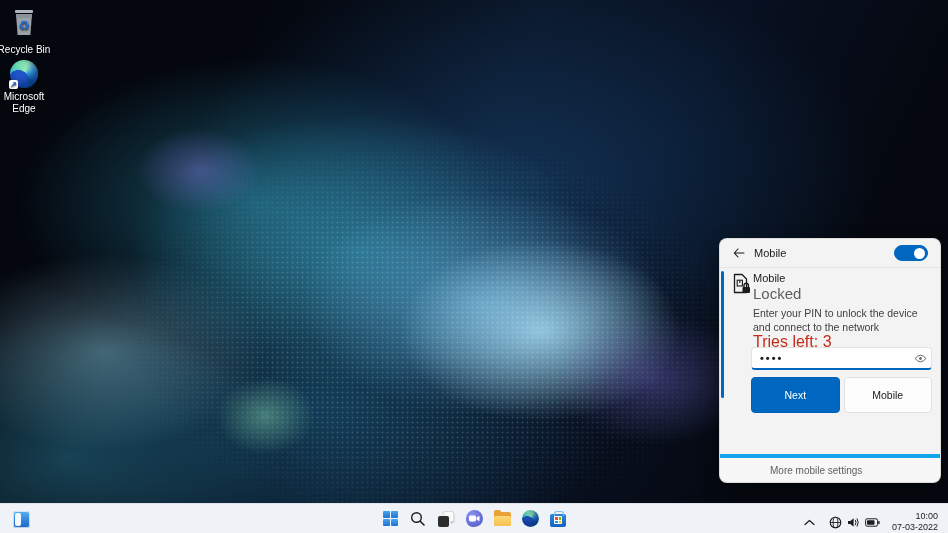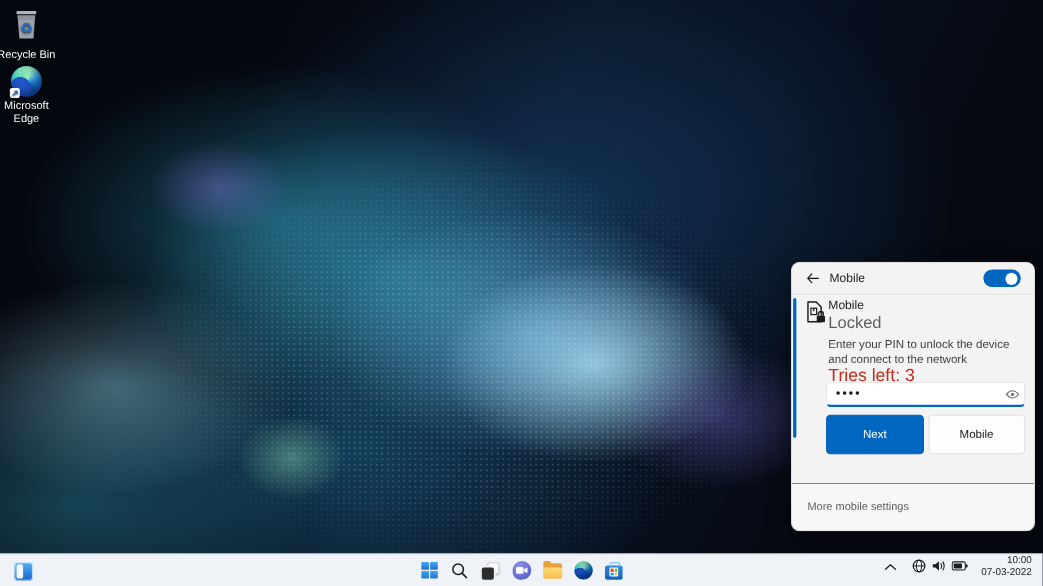--- a/index.html
+++ b/index.html
@@ -65,22 +65,22 @@
     border:1px solid #e3e3e3; border-bottom:2px solid #0067c0; border-radius:4px; display:flex; align-items:center; }
   .pin-input { flex:1; border:none; outline:none; background:transparent; font-family:"Liberation Sans",sans-serif;
     font-size:11px; font-weight:bold; letter-spacing:2px; padding:0 0 0 8px; color:#1b1b1b; }
   .eye-btn { width:18px; height:18px; margin-right:4px; display:flex; align-items:center; justify-content:center;
     border-radius:3px; cursor:pointer; }
   .btn-row { position:absolute; left:31px; top:138px; width:181px; display:flex; gap:4px; }
   .btn { flex:1; height:36px; font-size:10.5px; display:flex; align-items:center; justify-content:center;
     border-radius:4px; cursor:pointer; }
   .btn.primary { background:#0067c0; color:#fff; border:1px solid #0062b6; }
   .btn.secondary { background:#fdfdfd; color:#1b1b1b; border:1px solid #e0e0e0; }
-  .fly-footer { position:absolute; left:0; right:0; bottom:0; height:43px; border-top:1px solid #0ea5e9;
-    display:flex; align-items:center; border-radius:0 0 8px 8px; background:rgba(250,250,250,.6); }
+  .fly-footer { position:absolute; left:0; right:0; bottom:0; height:28px; border-top:4px solid #0ea5e9;
+    display:flex; align-items:center; border-radius:0 0 8px 8px; background:rgba(250,250,250,.6);padding-left:36px; }
   .fly-footer span { margin-left:14px; font-size:10px; color:#5f5f5f; }
 
   
   .taskbar { position:absolute; left:0; right:0; bottom:0; height:30px; background:#eff3f8;
     border-top:1px solid rgba(0,0,0,.06); }
   .widgets-btn { position:absolute; left:7px; top:3px; width:28px; height:24px; display:flex;
     align-items:center; justify-content:center; border-radius:4px; cursor:pointer; }
   .widgets-glyph { width:17px; height:17px; border-radius:3px;
     background:linear-gradient(180deg,#5db2ef 0%,#2f86dd 55%,#1d66c2 100%); position:relative;
     box-shadow:0 0 0 1px rgba(255,255,255,.7) inset; }
@@ -107,21 +107,21 @@
   .folder-glyph .front { position:absolute; left:0; right:0; bottom:0; height:10px;
     background:linear-gradient(180deg,#ffd978,#f7bf4e); border-radius:2px; }
   .store-glyph { position:relative; width:16px; height:13px; background:linear-gradient(180deg,#2f86dd,#1563bb);
     border-radius:2px; margin-top:3px; }
   .store-glyph::before { content:""; position:absolute; left:4px; top:-3px; width:8px; height:4px;
     border:1.5px solid #7ec0f5; border-bottom:none; border-radius:3px 3px 0 0; }
   .store-glyph .grid { position:absolute; left:4px; top:2.5px; width:8px; height:8px; background:#fff; border-radius:1px;
     display:grid; grid-template-columns:1fr 1fr; grid-template-rows:1fr 1fr; gap:1px; padding:1px; }
   .store-glyph .grid i:nth-child(1){background:#f25022}.store-glyph .grid i:nth-child(2){background:#7fba00}
   .store-glyph .grid i:nth-child(3){background:#00a4ef}.store-glyph .grid i:nth-child(4){background:#ffb900}
-  .tray { position:absolute; right:0; top:0; bottom:0; display:flex; align-items:flex-start; }
+  .tray { position:absolute; right:0; top:0; bottom:0; display:flex; align-items:flex-end; }
   .tray-chevron { width:18px; height:22px; display:flex; align-items:center; justify-content:center;
     border-radius:4px; cursor:pointer; }
   .tray-pill { display:flex; align-items:center; gap:5px; padding:4px 6px; border-radius:5px; cursor:pointer; margin-left:4px; }
   .clock { text-align:right; font-size:9px; color:#1a1a1a; line-height:1.25; margin:0 10px 0 6px; cursor:pointer; }
 </style>
 </head>
 <body>
 
 <div class="wallpaper"></div>
 

